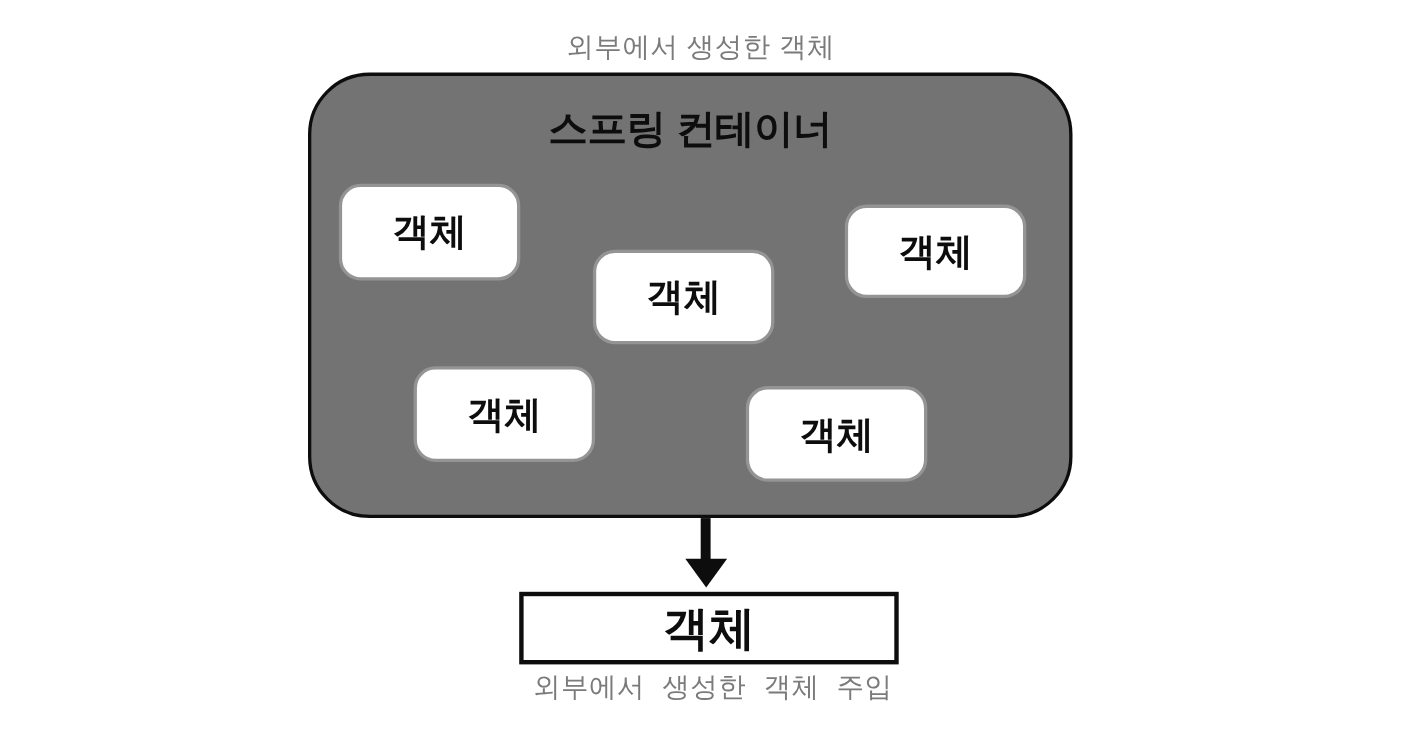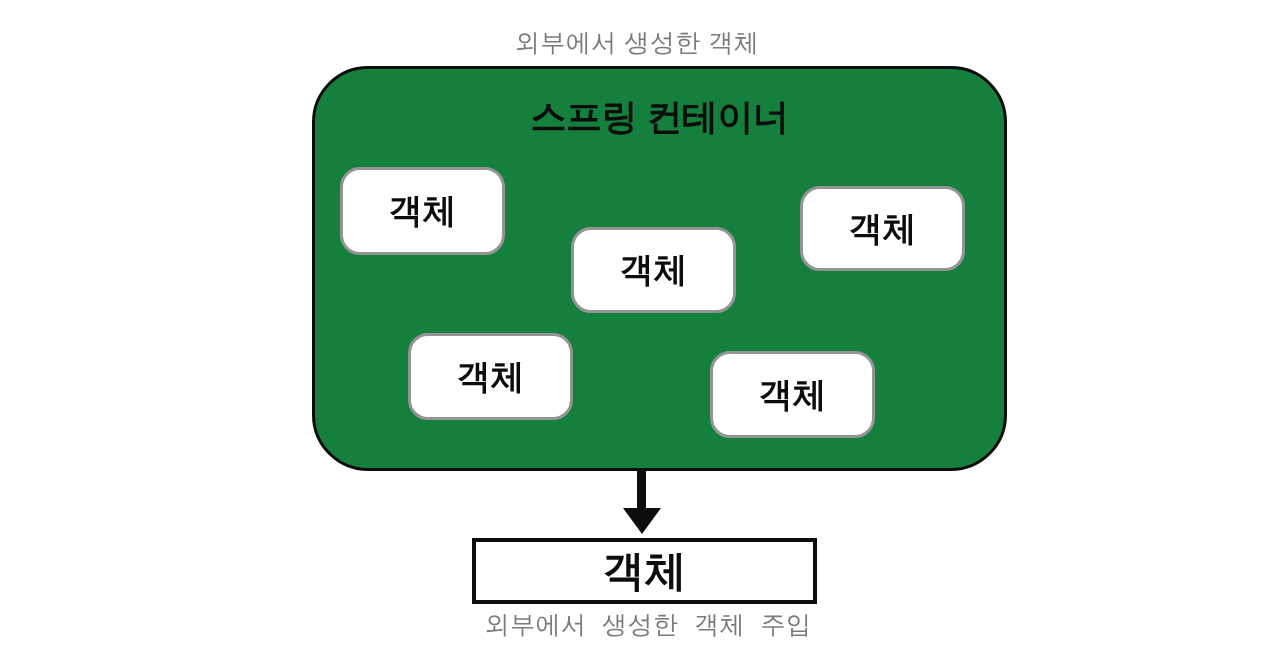--- a/index.html
+++ b/index.html
@@ -22,28 +22,28 @@
     font-size: 25px;
     font-weight: 400;
     letter-spacing: 0.5px;
     white-space: nowrap;
   }
   .caption-top { left: 637px; top: 26px; }
   .caption-bottom { left: 648px; top: 608px; font-family: Liberation Mono, monospace; }
 
   .spring-container {
     position: absolute;
-    left: 312px;
+    left: 280px;
     top: 66px;
     width: 695px;
     height: 405px;
     box-sizing: border-box;
     border: 3px solid #0d0d0d;
     border-radius: 56px;
-    background: #15803d;
+    background: #737373;
   }
   .container-title {
     position: absolute;
     left: 0;
     top: 24px;
     width: 100%;
     text-align: center;
     font-size: 36px;
     font-weight: 800;
     color: #0d0d0d;

